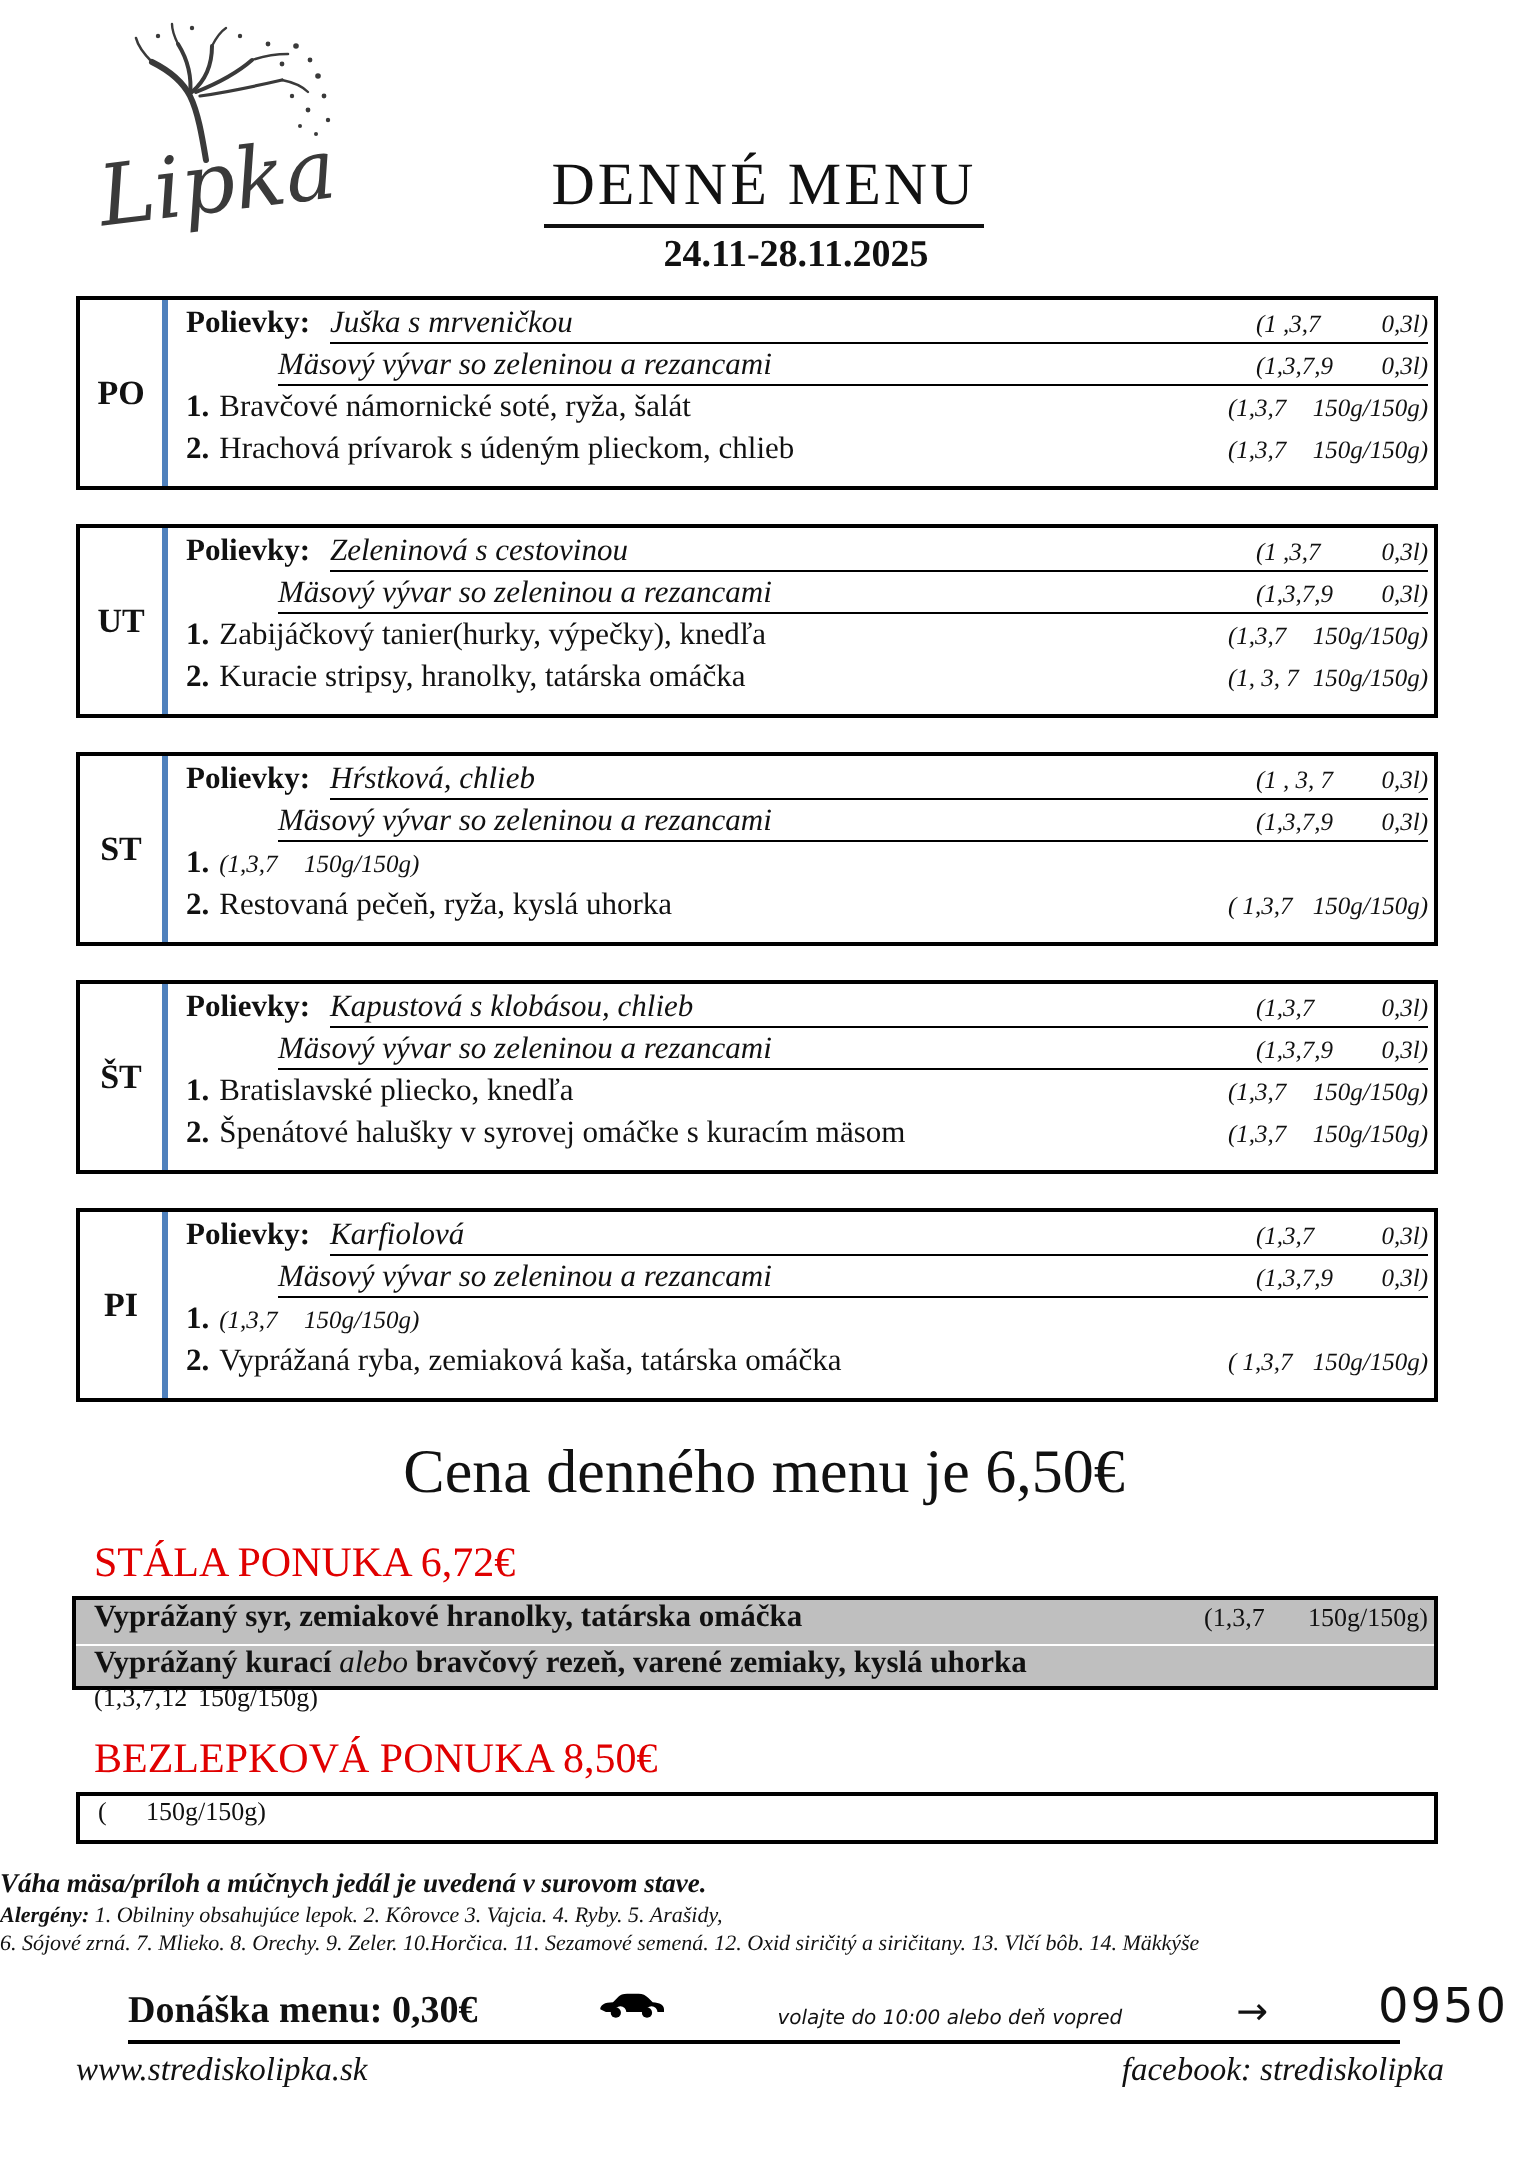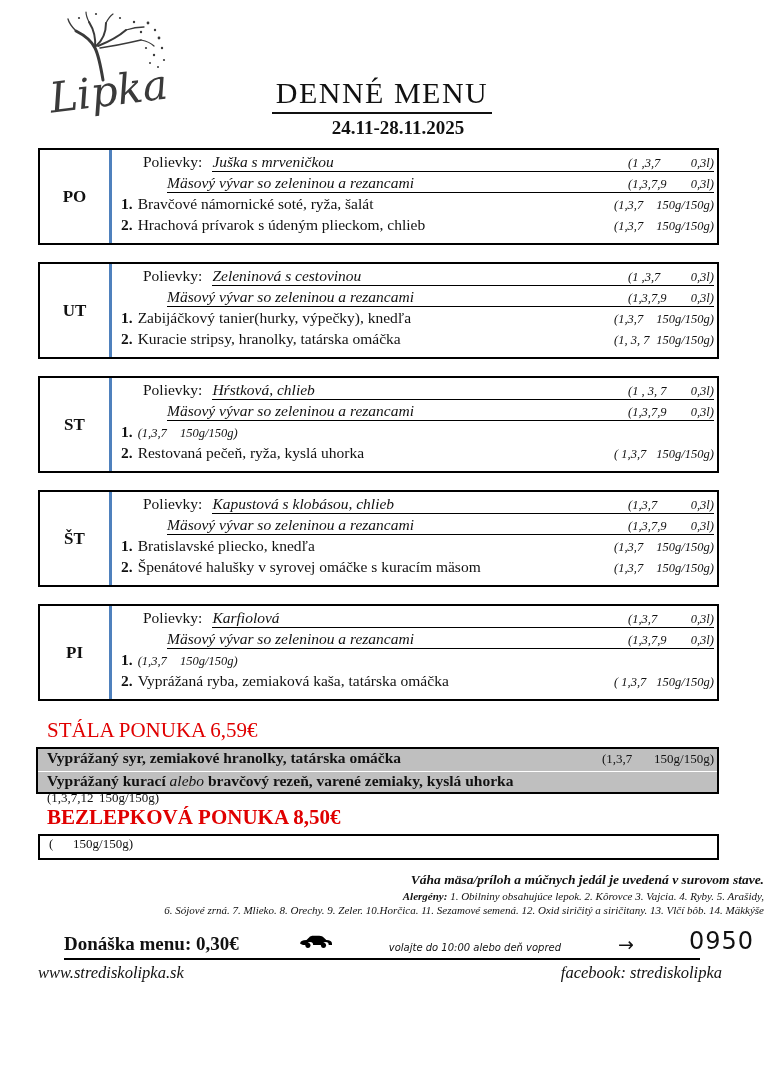--- a/index.html
+++ b/index.html
@@ -18,26 +18,26 @@
     border-bottom:2.5px solid #111; padding:0 4px 2px 4px; font-weight:normal;
   }
   .date-range { font-size:19px; font-weight:bold; margin-top:3px;padding-left:32px; }
 
   
   .menu-area { margin:9px 45px 0 38px; }
   .day-box {
     border:2px solid #000; display:flex; align-items:stretch;
     margin-bottom:17px; background:#fff;
   }
-  .day-col { width:69px; display:flex; align-items:center; justify-content:center;
+  .day-col { width:41px; display:flex; align-items:center; justify-content:center;
     font-weight:bold; font-size:17px; }
   .day-rule { width:3px; background:#4f81bd; }
   .day-content { flex:1; padding:3px 3px 6px 9px; }
   .row { display:flex; align-items:baseline; height:21px; font-size:15.5px; }
-  .plabel { font-weight:normal; padding-right:10px; white-space:nowrap;margin-left:22px; }
+  .plabel { font-weight:bold; padding-right:10px; white-space:nowrap; }
   .soup-indent { width:46px; }
   .soup-line {
     flex:1; display:flex; align-items:baseline;
     border-bottom:1.6px solid #000; min-width:0;
   }
   .soup-name { flex:1; font-style:italic; font-size:15.5px; white-space:nowrap; }
   .meta { display:inline-flex; justify-content:space-between; flex:none;
     font-size:12.5px; font-style:italic; align-items:baseline; }
   .meta-soup  { width:86px; }
   .meta-main  { width:100px; }
@@ -53,21 +53,21 @@
   .gray-bg { background:#bfbfbf;margin-left:36px; }
   .ponuka-row { display:flex; align-items:baseline; height:21.5px;
     padding:0 3px 0 9px; font-size:15.5px; font-weight:bold; }
   .gray-bg .ponuka-row + .ponuka-row { border-top:1px solid #fff;flex-direction:column; }
   .meta-upright { font-style:normal; font-weight:normal; font-size:13px; }
   .meta-stala { width:112px; }
   .meta-bez { width:84px; }
   .alebo { font-style:italic; font-weight:normal; }
 
   
-  .notes { text-align:right; margin-top:12px; }
+  .notes { text-align:left; margin-top:12px; }
   .note-main { font-size:13.5px; font-weight:bold; font-style:italic; }
   .note-allerg { font-size:11px; font-style:italic; margin-top:2px; }
   .note-allerg b { font-weight:bold; }
 
   
   .delivery {
     margin:11px 64px 0 64px; display:flex; align-items:flex-end;
     border-bottom:2px solid #000; padding-bottom:3px;gap:47px;
   }
   .delivery-label { font-size:19px; font-weight:bold; white-space:nowrap; }
@@ -336,40 +336,41 @@
           <span class="dish">Vyprážaná ryba, zemiaková kaša, tatárska omáčka</span>
           <span class="meta meta-main">
               <span>( 1,3,7</span>
               <span>150g/150g)</span>
             </span>
         </div>
       </div>
     </div>
   </div>
 
-
-  <div class="section-heading">STÁLA PONUKA 6,59€</div>
+  <div class="price-line">Cena denného menu je 6,50€</div>
+
+  <div class="section-heading">STÁLA PONUKA 6,72€</div>
   <div class="ponuka-box gray-bg">
     <div class="ponuka-row">
       <span class="dish"><span>Vyprážaný syr, zemiakové hranolky, tatárska omáčka</span><span class="alebo"></span><span></span></span>
       <span class="meta meta-upright meta-stala">
           <span>(1,3,7</span>
           <span>150g/150g)</span>
         </span>
     </div>
     <div class="ponuka-row">
       <span class="dish"><span>Vyprážaný kurací </span><span class="alebo">alebo</span><span> bravčový rezeň, varené zemiaky, kyslá uhorka</span></span>
       <span class="meta meta-upright meta-stala">
           <span>(1,3,7,12</span>
           <span>150g/150g)</span>
         </span>
     </div>
   </div>
 
-  <div class="section-heading" style="margin-top:11px;font-weight:bold;">BEZLEPKOVÁ PONUKA 8,50€</div>
+  <div class="section-heading" style="margin-top:22px;">BEZLEPKOVÁ PONUKA 8,50€</div>
   <div class="ponuka-box">
     <div class="ponuka-row">
       <span class="meta meta-upright meta-bez">
           <span>(</span>
           <span>150g/150g)</span>
         </span>
     </div>
   </div>
 
   <div class="notes">

